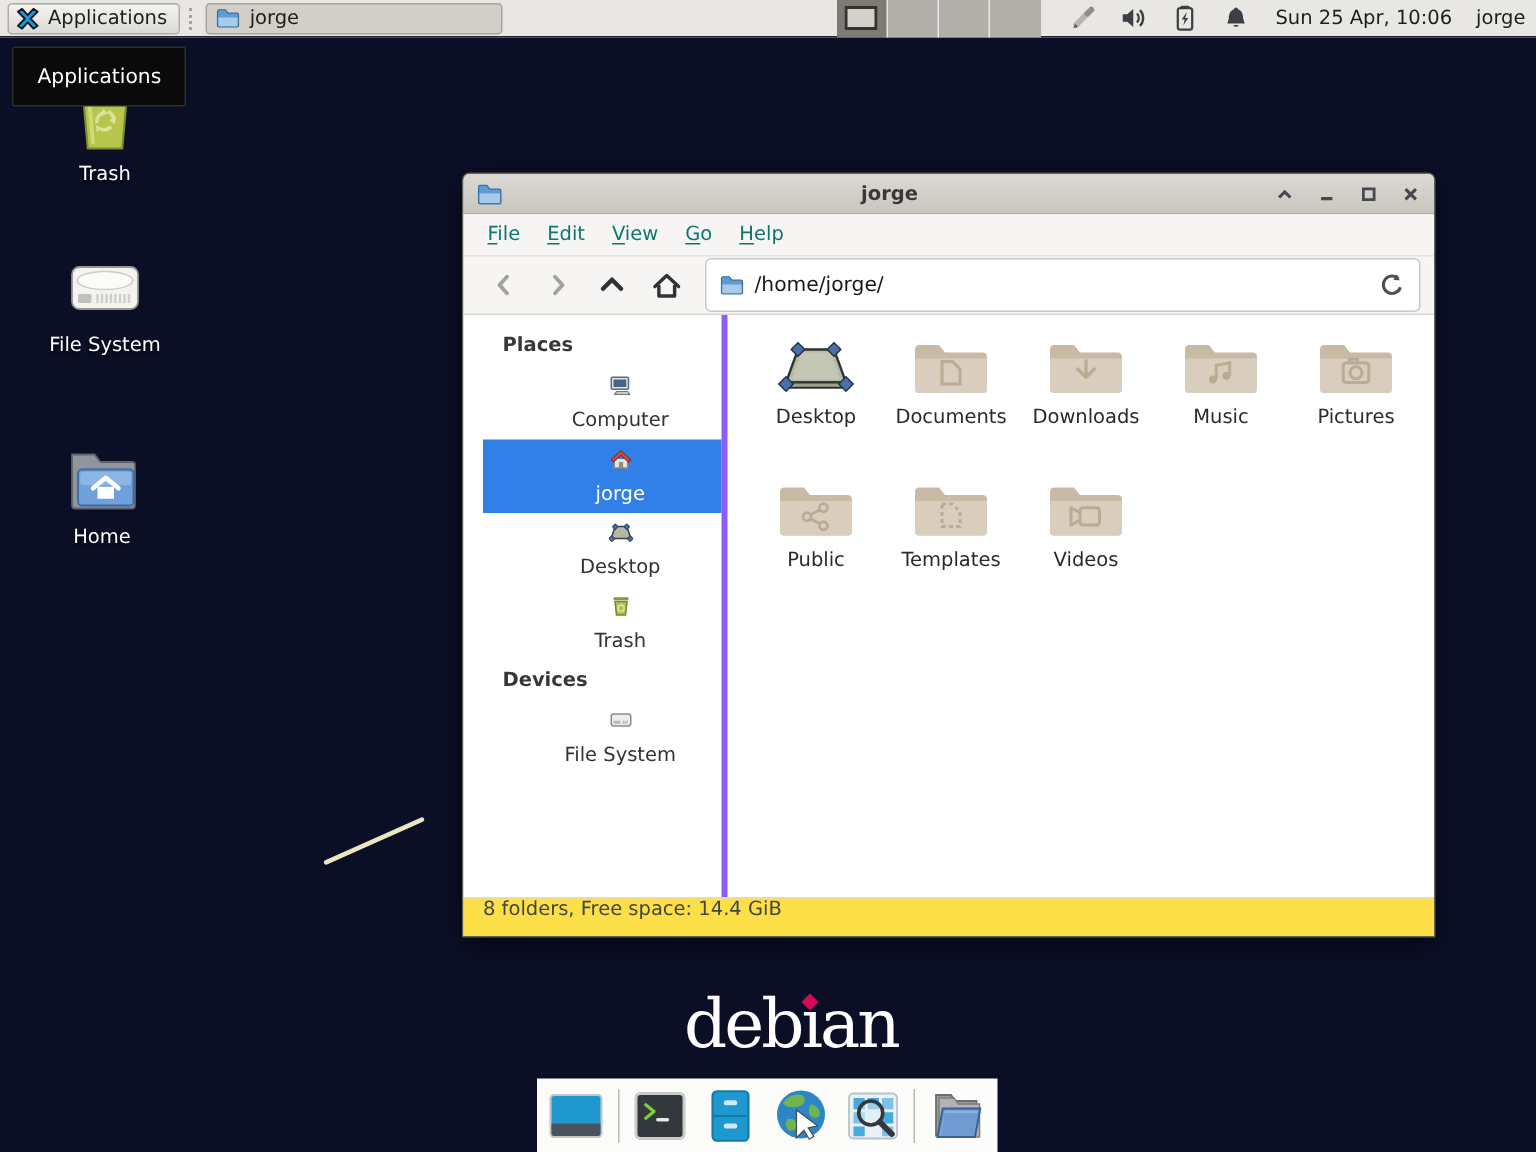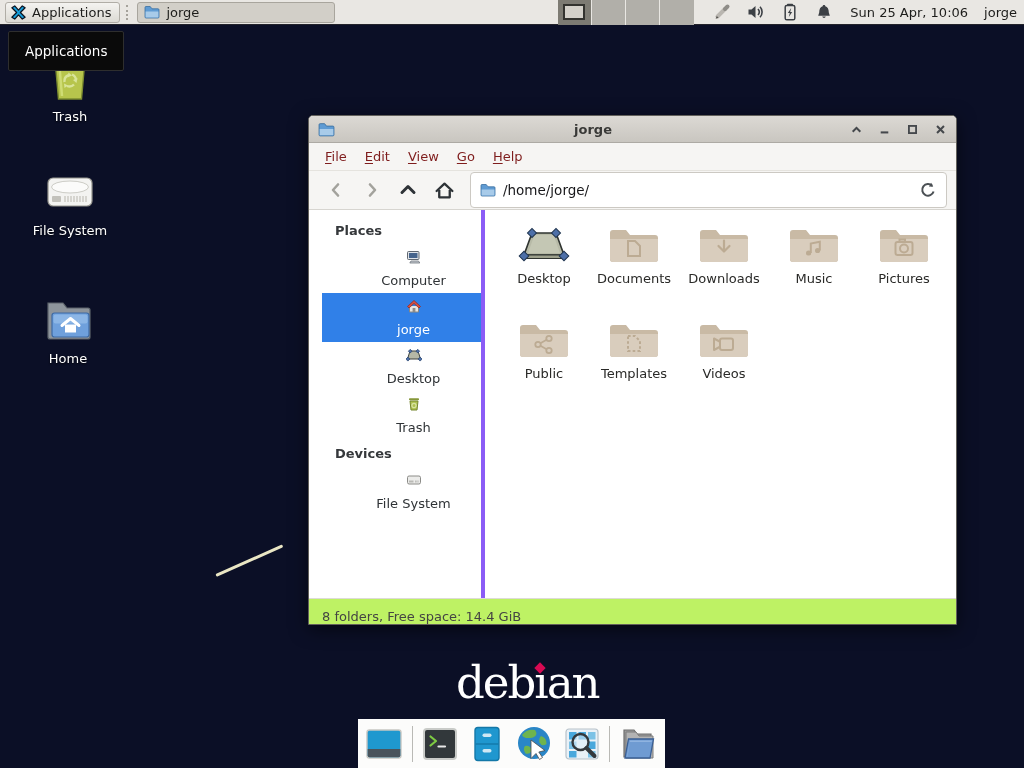--- a/index.html
+++ b/index.html
@@ -52,42 +52,42 @@
             border:1px solid #63615b; border-radius:5px 5px 1px 1px; display:flex; flex-direction:column;
             box-shadow:0 4px 18px rgba(0,0,0,.55); z-index:10; }
   .titlebar { height:27px; background:linear-gradient(#dcd9d4,#c9c6c0); border-bottom:1px solid #adaaa4;
               border-radius:4px 4px 0 0; display:flex; align-items:center; padding:0 9px; }
   .titlebar .win-icon { width:18px; display:flex; }
   .titlebar .title { flex:1; text-align:center; font-weight:bold; font-size:13px; color:#39393б; color:#393937; }
   .controls { display:flex; align-items:center; gap:15px; }
   .ctrl { display:flex; width:13px; height:13px; align-items:center; justify-content:center; }
 
   .menubar { height:27px; background:#f6f5f3; display:flex; align-items:center; padding:0 7px; }
-  .menu-item { padding:4px 9px; font-size:13px; color:#7f1d1d; }
+  .menu-item { padding:4px 9px; font-size:13px; color:#0f766e; }
   .menu-item u { text-underline-offset:2px; }
 
   .toolbar { height:40px; background:#f6f5f3; border-top:1px solid #e5e3de; border-bottom:1px solid #d7d5d0;
              display:flex; align-items:center; padding:0 9px; }
   .tbtn { width:36px; height:30px; display:flex; align-items:center; justify-content:center; }
   .entry { flex:1; height:29px; margin-left:8px; background:#fff; border:1px solid #ccc9c3; border-radius:4px;
            display:flex; align-items:center; gap:7px; padding:17px 9px; font-size:13.5px; color:#17171a; }
   .entry .reload { margin-left:auto; display:flex; }
 
   .winbody { flex:1; display:flex; min-height:0; background:#fff; }
   .sidebar { width:176px; border-right:4px solid #8b5cf6; padding-top:7px; font-size:13px;padding-left:13px; }
   .side-header { font-weight:bold; color:#35383b; padding:6px 0 6px 13px; }
   .side-item { display:flex; align-items:center; gap:8px; padding:5px 0 5px 24px; color:#2f3336;flex-direction:column; }
   .side-item.selected { background:#3080e8; color:#fff; }
 
   .files { flex:1; padding:13px 0 0 14px; display:flex; flex-wrap:wrap; align-content:flex-start; }
   .file { width:90px; height:95px; display:flex; flex-direction:column; align-items:center; gap:2px; }
   .file .flabel { font-size:13px; color:#2a2a28; }
 
-  .statusbar { height:26px; background:#bef264; border-top:1px solid #dddbd6; display:flex;
-               align-items:flex-end; padding:0 13px; font-size:13px; color:#454543; }
+  .statusbar { height:26px; background:#fde047; border-top:1px solid #dddbd6; display:flex;
+               align-items:flex-start; padding:0 13px; font-size:13px; color:#454543; }
 
   
   .dock { position:absolute; left:358px; top:719px; width:307px; height:49px; background:#fcfcfb;
           display:flex; align-items:center; padding:0 7px; gap:8px; z-index:20; }
   .dock-sep { width:1px; height:36px; background:#b9b9b5; }
   .dock-btn { display:flex; align-items:center; justify-content:center; width:40px; height:42px; }
 </style>
 </head>
 <body>
 

